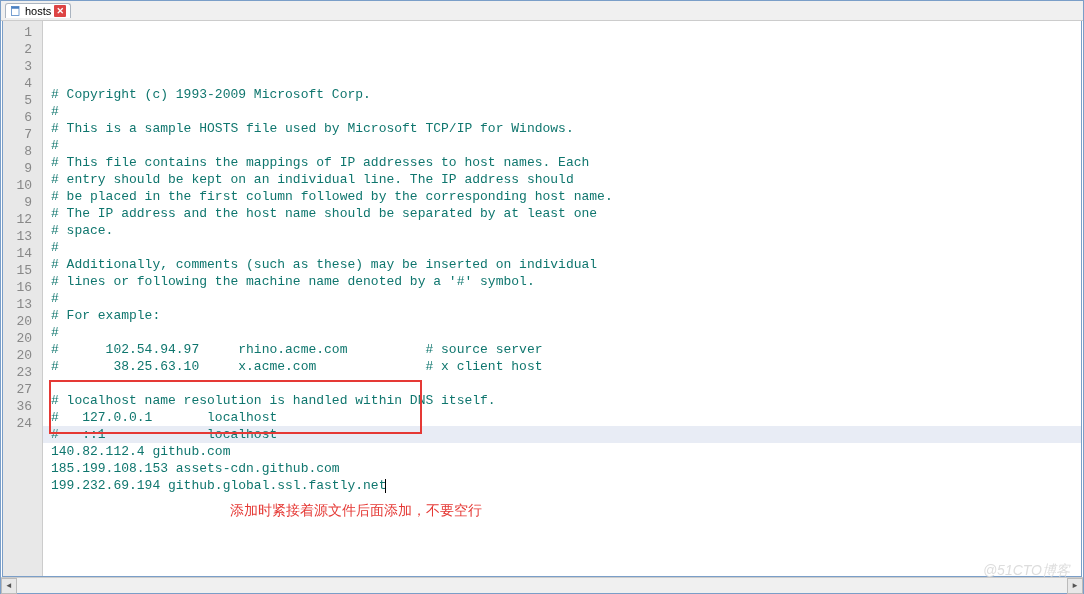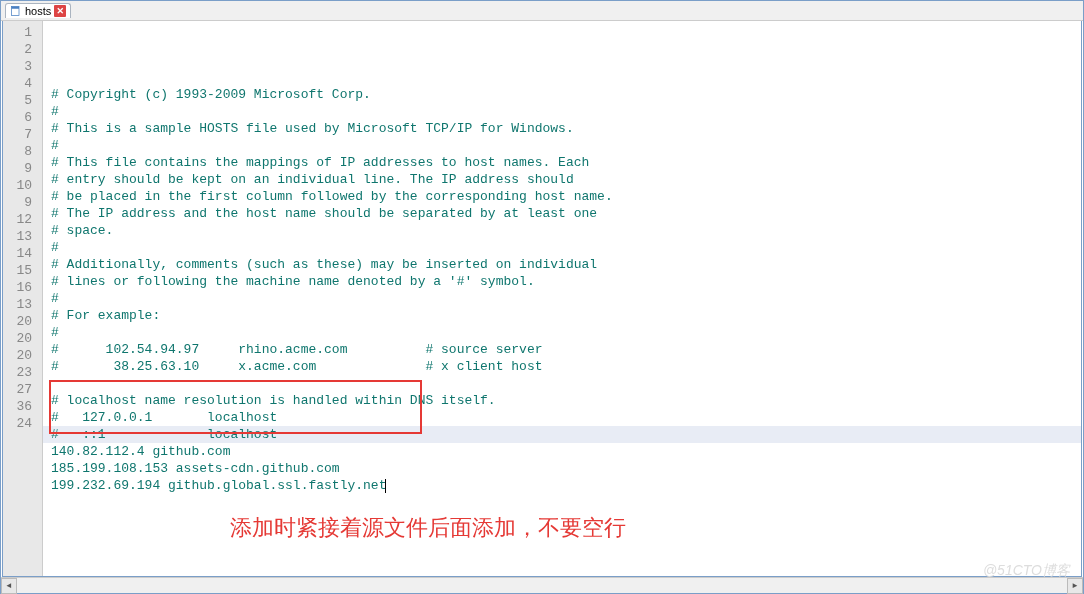--- a/index.html
+++ b/index.html
@@ -108,24 +108,24 @@
       left: 49px;
       top: calc(24px + 17px * 21 - 1px);
       width: 373px;
       height: calc(17px * 3 + 3px);
       z-index: 3;
       pointer-events: none;
     }
     .annotation {
       position: absolute;
       left: 230px;
-      top: 513px;
+      top: 502px;
       color: #e53935;
       font-family: "Microsoft YaHei", Arial, sans-serif;
-      font-size: 22px;
+      font-size: 14px;
       z-index: 4;
     }
     .watermark {
       position: absolute;
       right: 14px;
       bottom: 14px;
       color: #ddd;
       font-family: Arial, sans-serif;
       font-size: 14px;
       font-style: italic;

